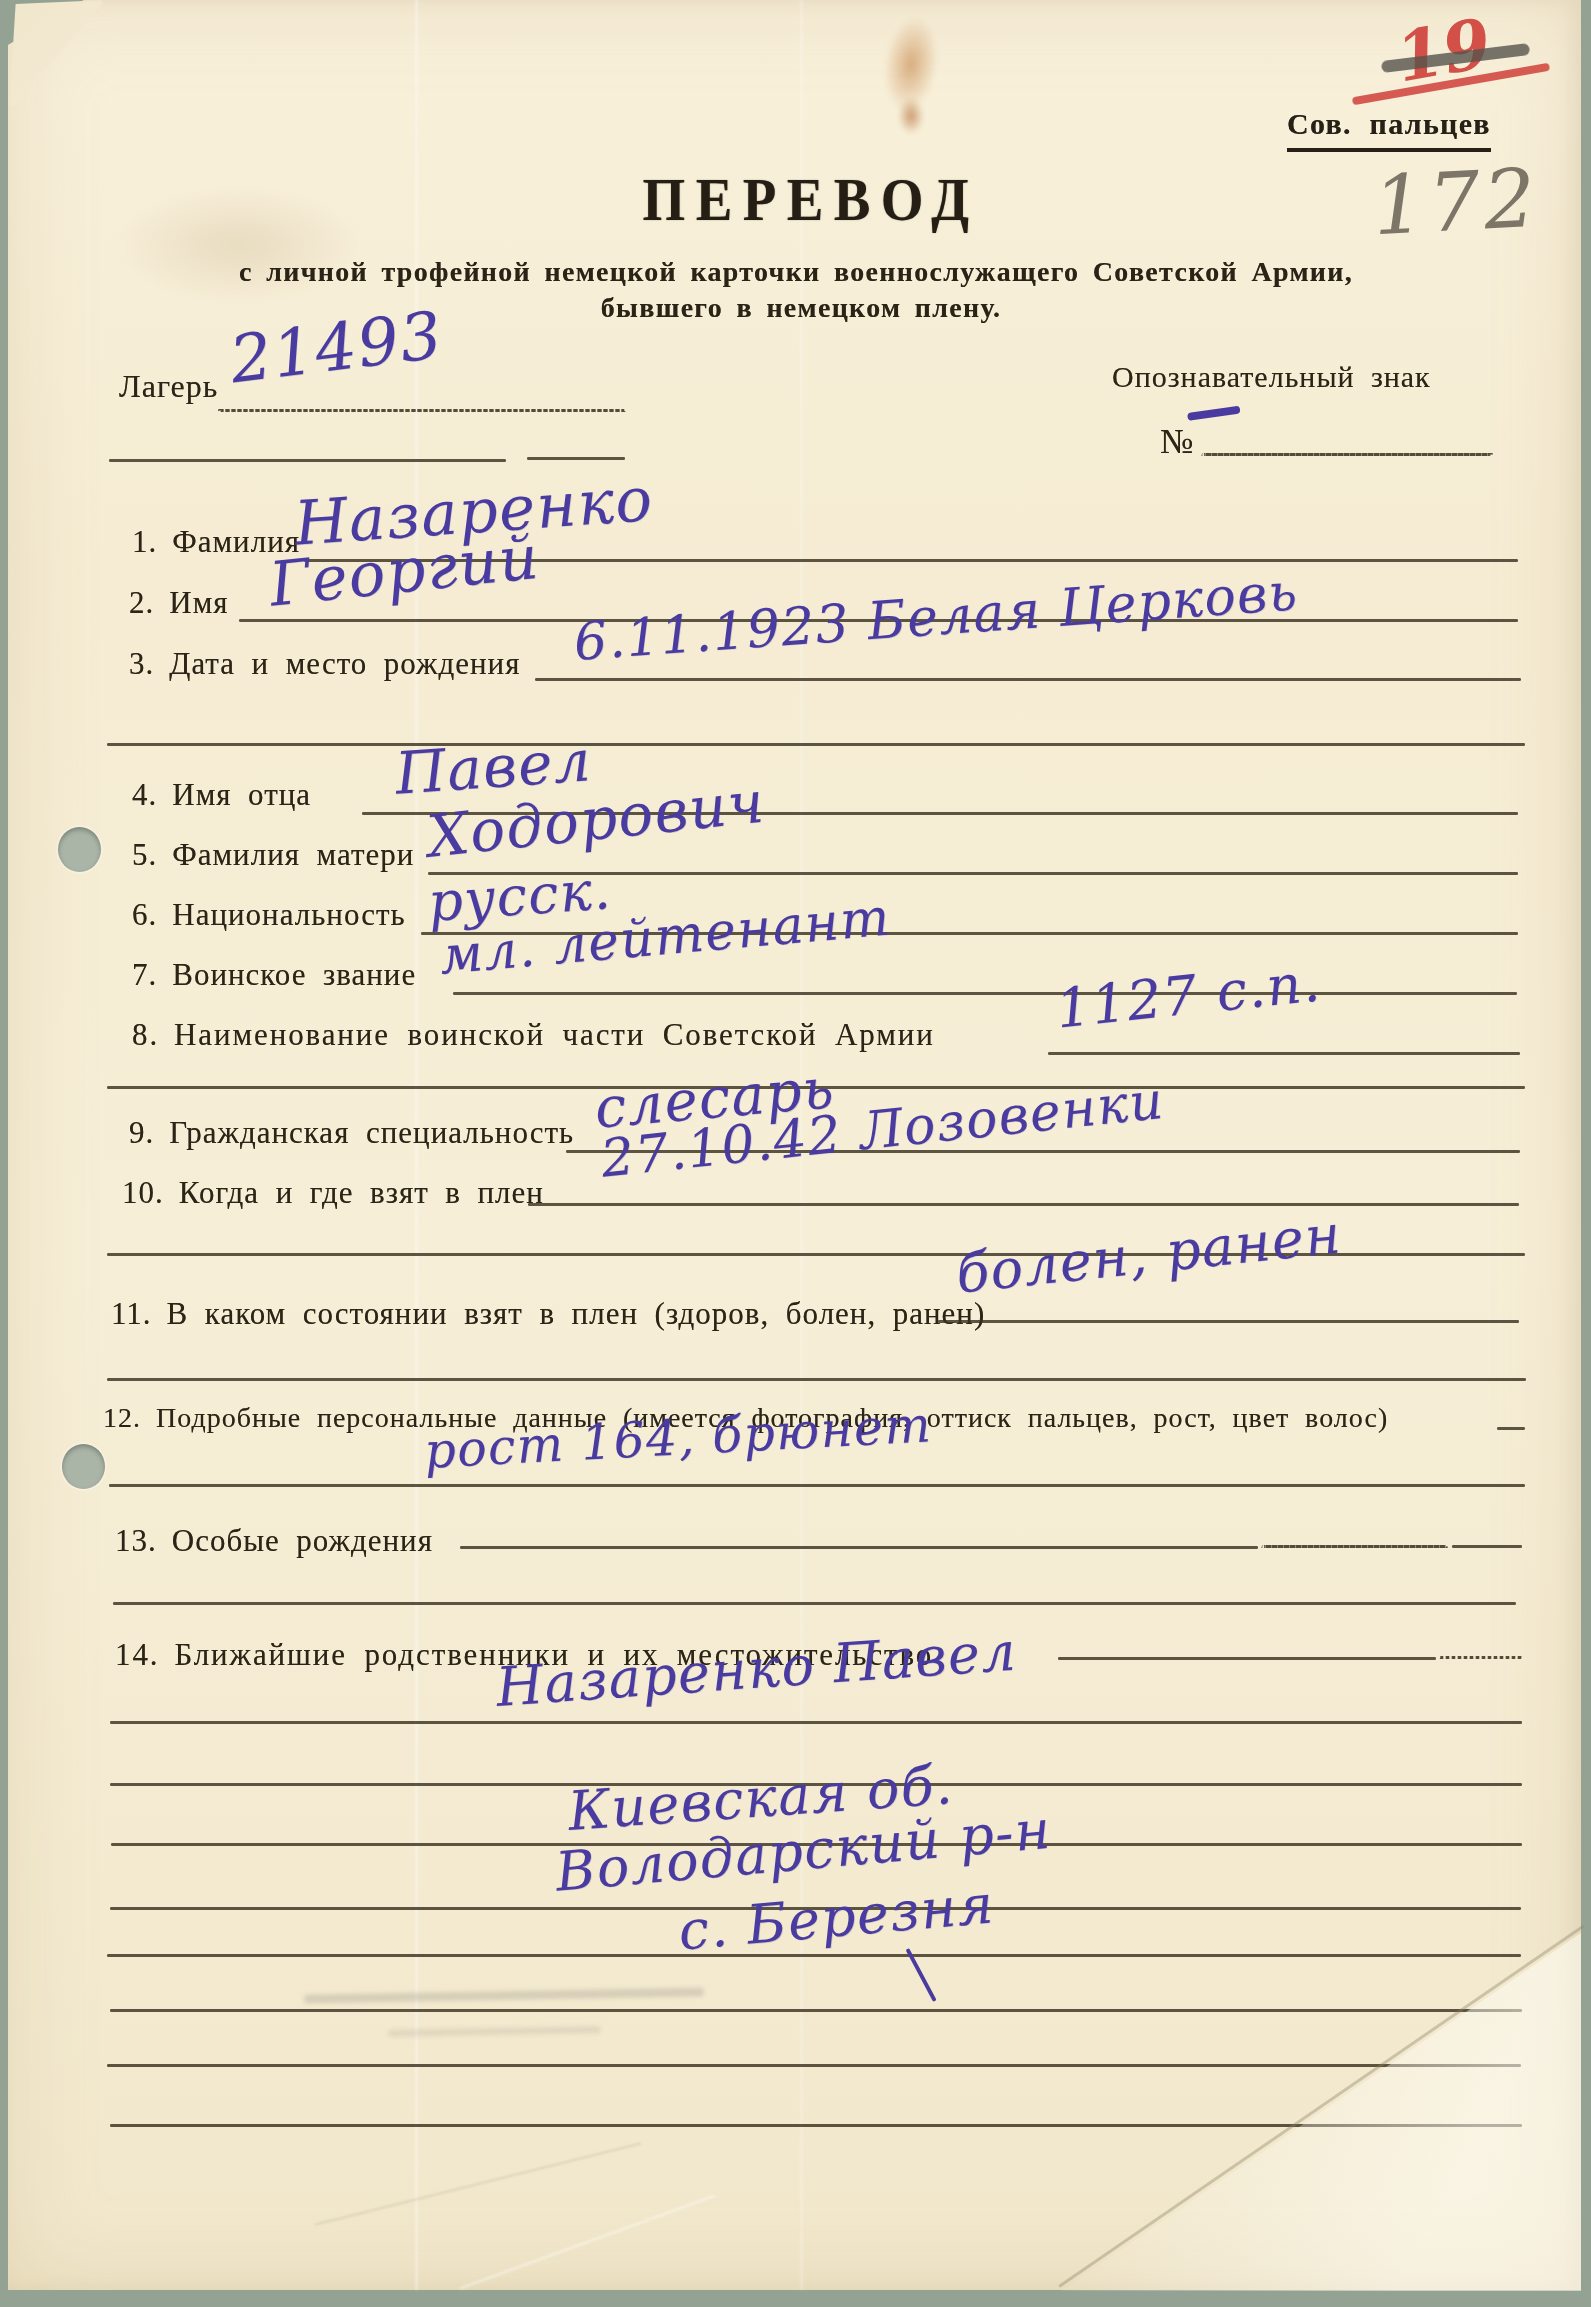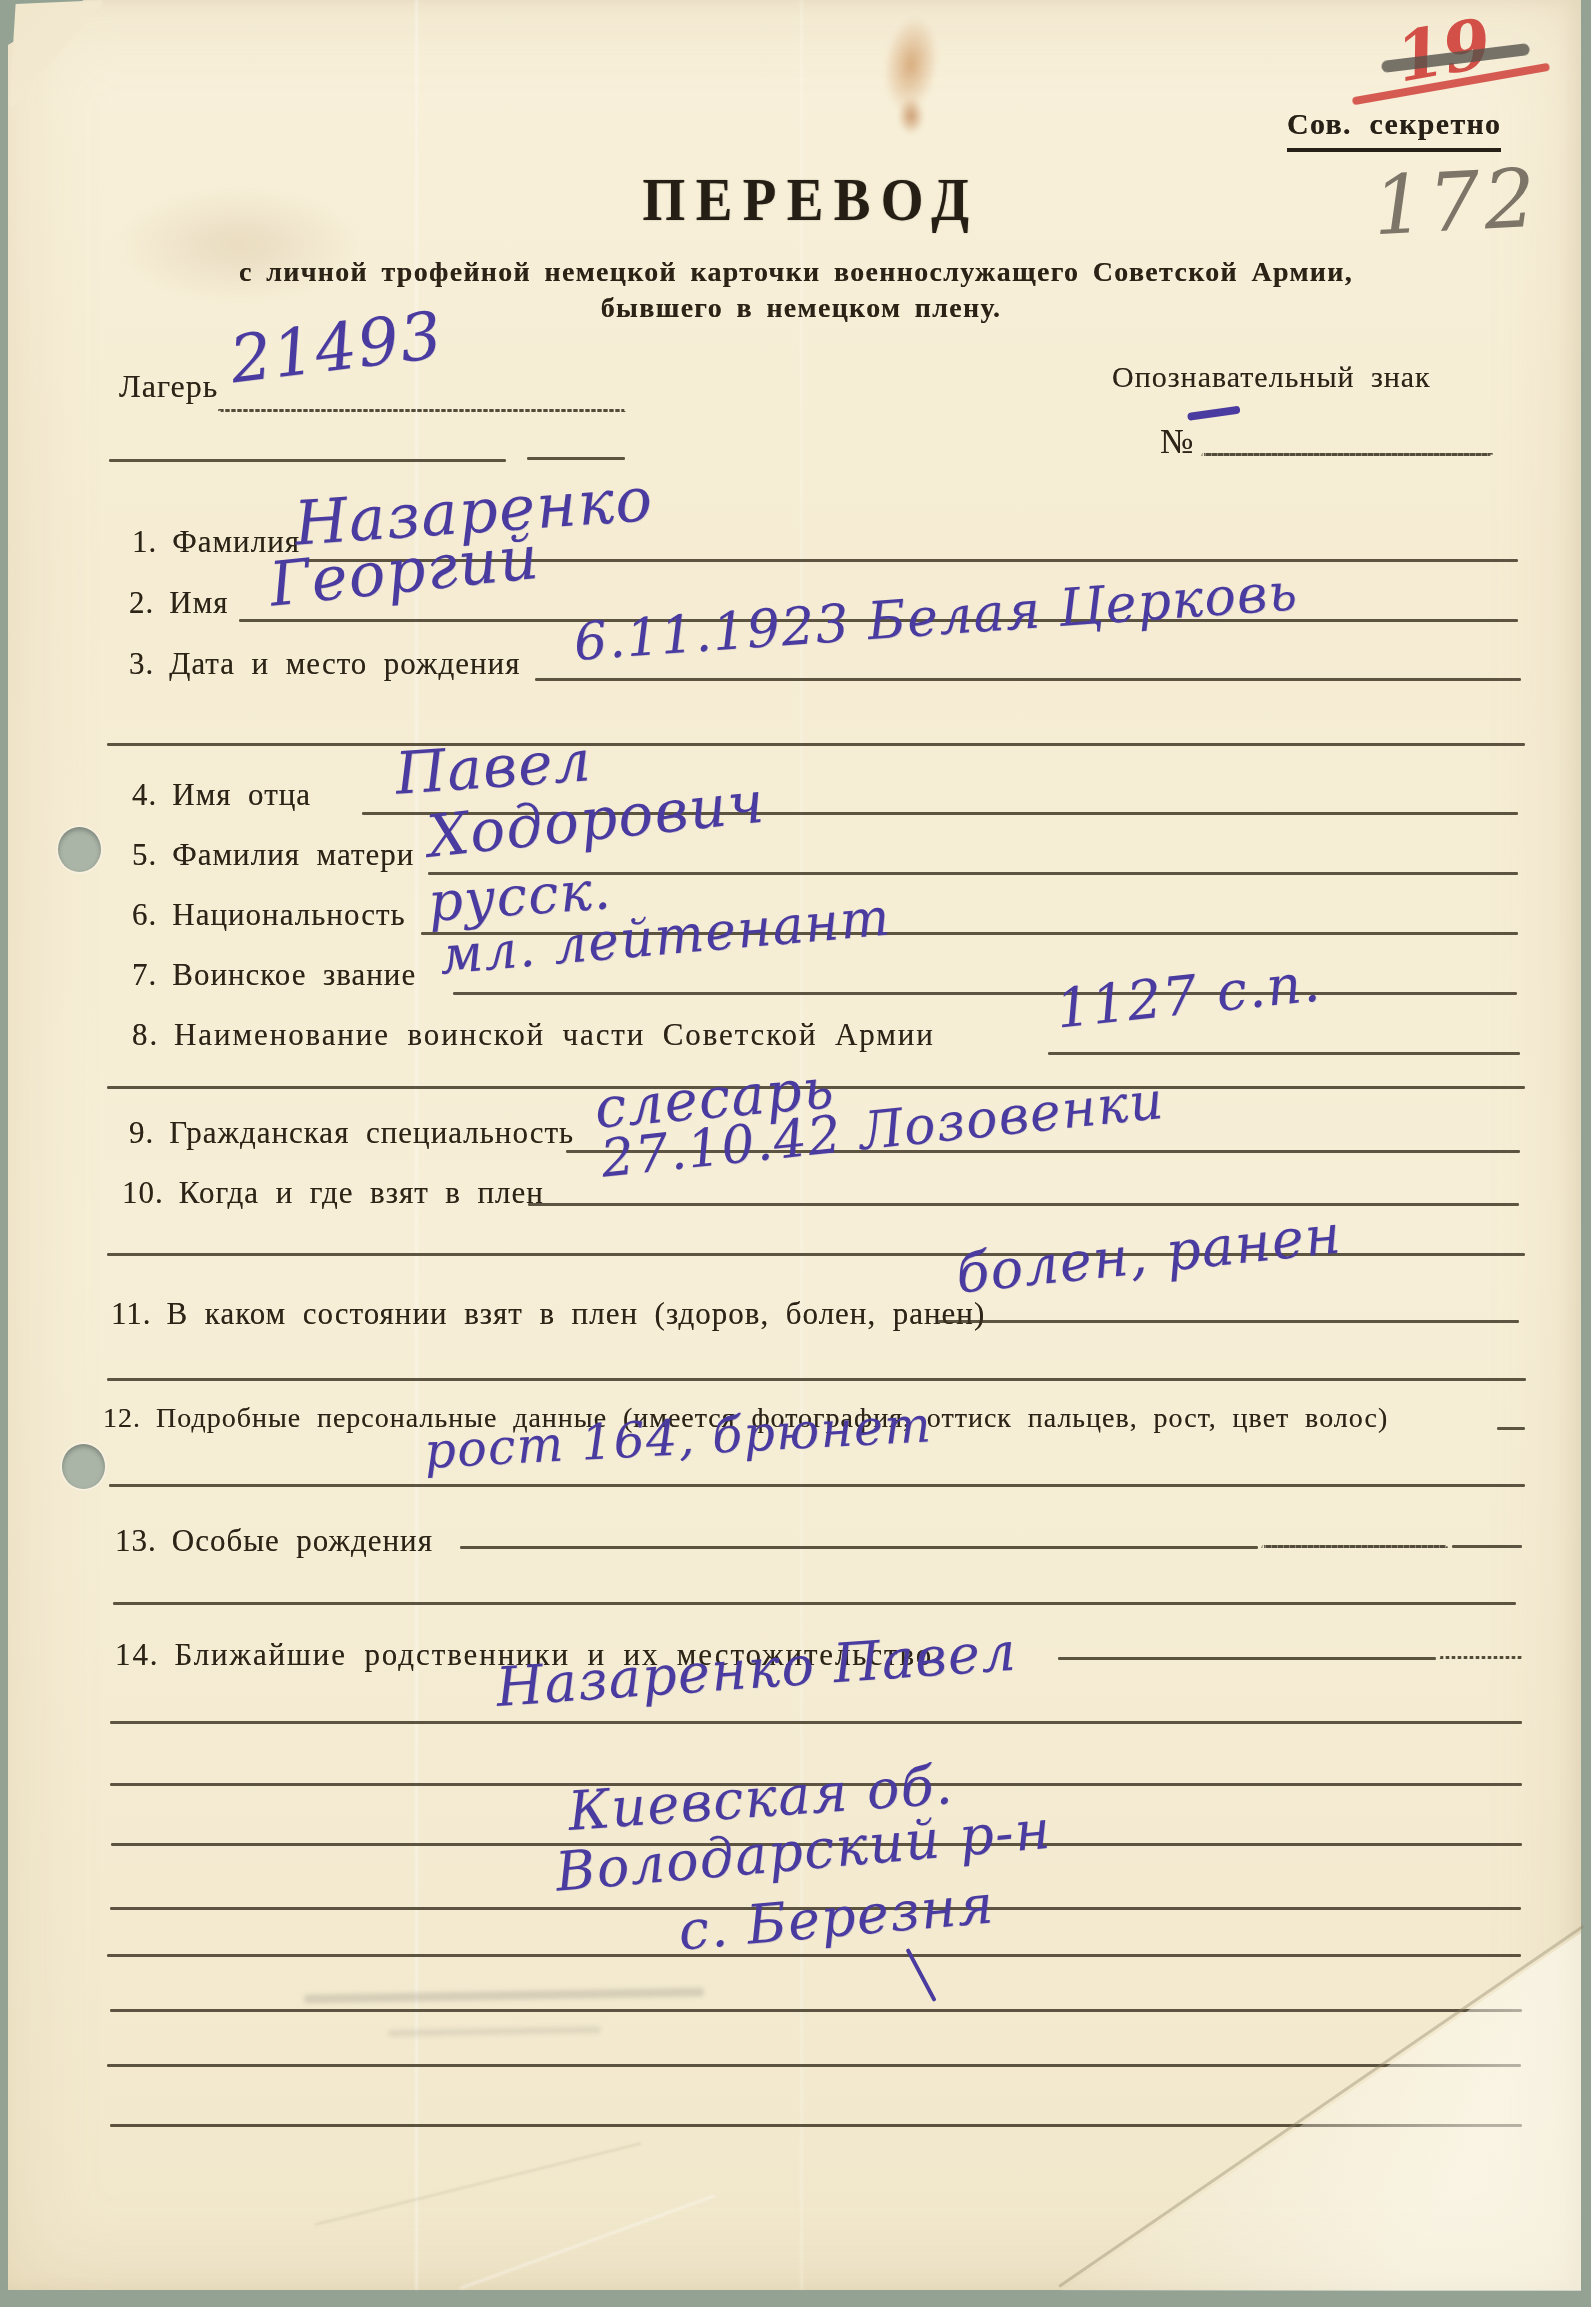--- a/index.html
+++ b/index.html
@@ -44,21 +44,21 @@
 
   <div class="streak" style="left:415px;"></div>
   <div class="streak" style="left:800px; opacity:.6;"></div>
   <div class="stain" style="left:884px; top:15.5px; width:54px; height:97px; background:radial-gradient(ellipse, rgba(186,108,38,.5), rgba(186,108,38,0) 70%); transform:rotate(8deg);"></div>
   <div class="stain" style="left:898px; top:98px; width:26px; height:36px; background:radial-gradient(ellipse, rgba(170,90,30,.55), rgba(170,90,30,0) 72%);"></div>
   <div class="stain" style="left:116px; top:187px; width:245px; height:116px; background:radial-gradient(ellipse, rgba(150,110,60,.14), rgba(150,110,60,0) 70%);"></div>
 
   <div class="red19" style="left:1396px; top:10.3px;">19</div>
   <div class="strike" style="left:1381px; top:52px; width:149px; height:11.6px; background:#57544d; opacity:.8; transform:rotate(-7deg);"></div>
   <div class="strike" style="left:1351px; top:80px; width:200px; height:8.4px; background:#d0413a; opacity:.85; transform:rotate(-10deg);"></div>
-  <div class="secret" style="left:1287px; top:107px;">Сов. секретно</div>
+  <div class="secret" style="left:1287px; top:107px;">Сов. пальцев</div>
   <div class="pencil" style="left:1373px; top:155px; font-size:81px; letter-spacing:3.9px; transform:rotate(-3deg); opacity:.88;">172</div>
 
   <div class="title" style="left:811px; top:165px;">ПЕРЕВОД</div>
   <div class="subtitle" style="left:796px; top:256px;">с личной трофейной немецкой карточки военнослужащего Советской Армии,</div>
   <div class="subtitle" style="left:801px; top:292px;">бывшего в немецком плену.</div>
 
   <div class="lbl" style="left:119px; top:368px; font-size:32px;">Лагерь</div>
   <div class="ink" style="left:226px; top:323px; font-size:65px; transform:rotate(-7deg);">21493</div>
   <div class="rule dot" style="left:218px; top:409px; width:408px;"></div>
   <div class="lbl" style="left:1112px; top:360px; font-size:30px;">Опознавательный знак</div>

